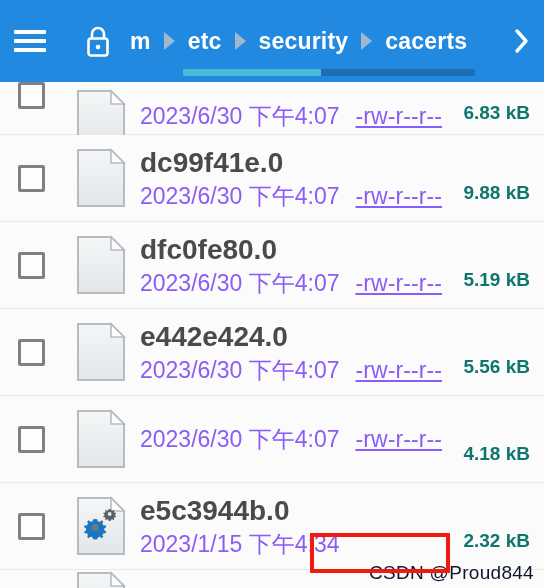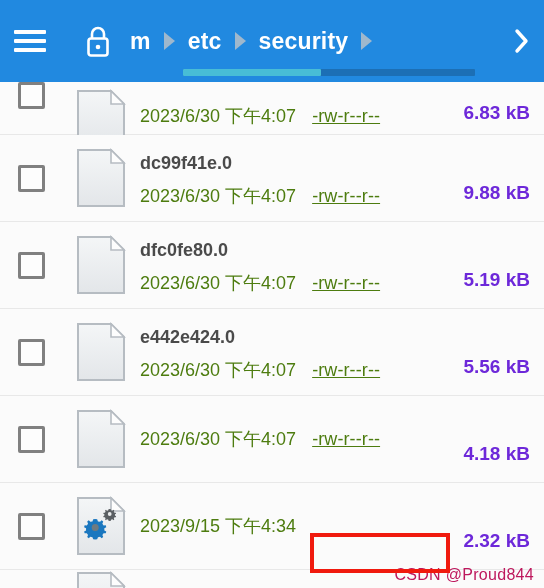--- a/index.html
+++ b/index.html
@@ -131,45 +131,45 @@
   .info-cell {
     flex: 1 1 auto;
     min-width: 0;
     display: flex; flex-direction: column;
     justify-content: center;
     gap: 11px;
     padding-right: 6px;
     align-self: stretch;
   }
   .fname {
-    font-size: 18px;
+    font-size: 28px;
     font-weight: bold;
     color: #4a4a4a;
     line-height: 24px;
     white-space: nowrap;
   }
   .meta {
     display: flex;
     align-items: baseline;
-    font-size: 18px;
-    color: #4d7c0f;
+    font-size: 23px;
+    color: #8b5cf6;
     line-height: 20px;
     white-space: nowrap;
   }
   .meta .mdate { margin-right: 16px; }
   .meta .mperm { letter-spacing: 0.1px; text-decoration: underline; }
 
   .size-cell {
     flex: 0 0 auto;
     width: 112px;
     text-align: right;
     padding-right: 14px;
     font-size: 19px;
     font-weight: bold;
-    color: #6d28d9;
+    color: #0f766e;
     align-self: flex-end;
     padding-bottom: 17px;
   }
   .row.clipped-top .size-cell { padding-bottom: 10px; }
 
   
   .row.clipped-top .info-cell { justify-content: flex-end; padding-bottom: 8px; }
   .row.clipped-top .icon-cell { align-items: flex-end; }
   .row.clipped-top .cb-cell { align-items: flex-start; }
   .row.clipped-top .docicon { height: 46px; }
@@ -183,22 +183,22 @@
     left: 310px; top: 533px;
     width: 140px; height: 40px;
     border: 4px solid #f01a0e;
     background: transparent;
     pointer-events: none;
     z-index: 20;
   }
   .watermark {
     position: absolute;
     right: 10px; bottom: 4px;
-    font-size: 16px;
-    color: #be185d;
+    font-size: 19px;
+    color: #0f172a;
     letter-spacing: 0.3px;
     z-index: 15;
     white-space: nowrap;
   }
 </style>
 </head>
 <body>
 
 <div class="appbar">
 
@@ -217,20 +217,21 @@
       </svg>
     </div>
 
     <div class="crumbs">
       <span class="crumb" id="c0">m</span>
       <span class="crumb-sep"></span>
       <span class="crumb" id="c1">etc</span>
       <span class="crumb-sep"></span>
       <span class="crumb" id="c2">security</span>
       <span class="crumb-sep"></span>
+      <span class="crumb" id="c3">cacerts</span>
     </div>
   </div>
 
   <div class="chevron-right">
     <svg width="18" height="30" viewBox="0 0 18 30">
       <path d="M4 5 L13 15 L4 25" fill="none" stroke="#ffffff" stroke-width="3.4" stroke-linecap="round" stroke-linejoin="round"></path>
     </svg>
   </div>
 
   <div class="hscroll">
@@ -392,22 +393,23 @@
       <circle cx="8.2" cy="8.6" r="3.5" fill="#6f7a80"></circle>
     </g>
     <g transform="translate(30,14)">
       <path d="M6.5 0 l1.6 .3 .6 1.65 1.7 .33 1.25-1.2 1.25 1 -.66 1.65 1 1.45 1.75-.13 .4 1.5 -1.55 .83 0 1.78 1.55 .83 -.4 1.5 -1.75-.13 -1 1.45 .66 1.65 -1.25 1 -1.25-1.2 -1.7 .33 -.6 1.65 -1.6 .3 -1.6-.3 -.6-1.65 -1.7-.33 -1.25 1.2 -1.25-1 .66-1.65 -1-1.45 -1.75 .13 -.4-1.5 1.55-.83 0-1.78 -1.55-.83 .4-1.5 1.75 .13 1-1.45 -.66-1.65 1.25-1 1.25 1.2 1.7-.33 .6-1.65 z" fill="#5a5f63" transform="scale(0.72)"></path>
       <circle cx="4.7" cy="5.0" r="1.9" fill="#e9ebec"></circle>
     </g>
           </svg>
         </div>
       </div>
       <div class="info-cell">
-        <div class="meta">
-          <span class="mdate">2023/9/15 下午4:34</span>
+        <div class="fname">e5c3944b.0</div>
+        <div class="meta">
+          <span class="mdate">2023/1/15 下午4:34</span>
         </div>
       </div>
       <div class="size-cell">2.32 kB</div>
     </div>
     <div class="row clipped-bottom">
       <div class="cb-cell"></div>
       <div class="icon-cell">
         <div class="docicon">
           <svg width="52" height="62" viewBox="0 0 52 62">
     <defs>

